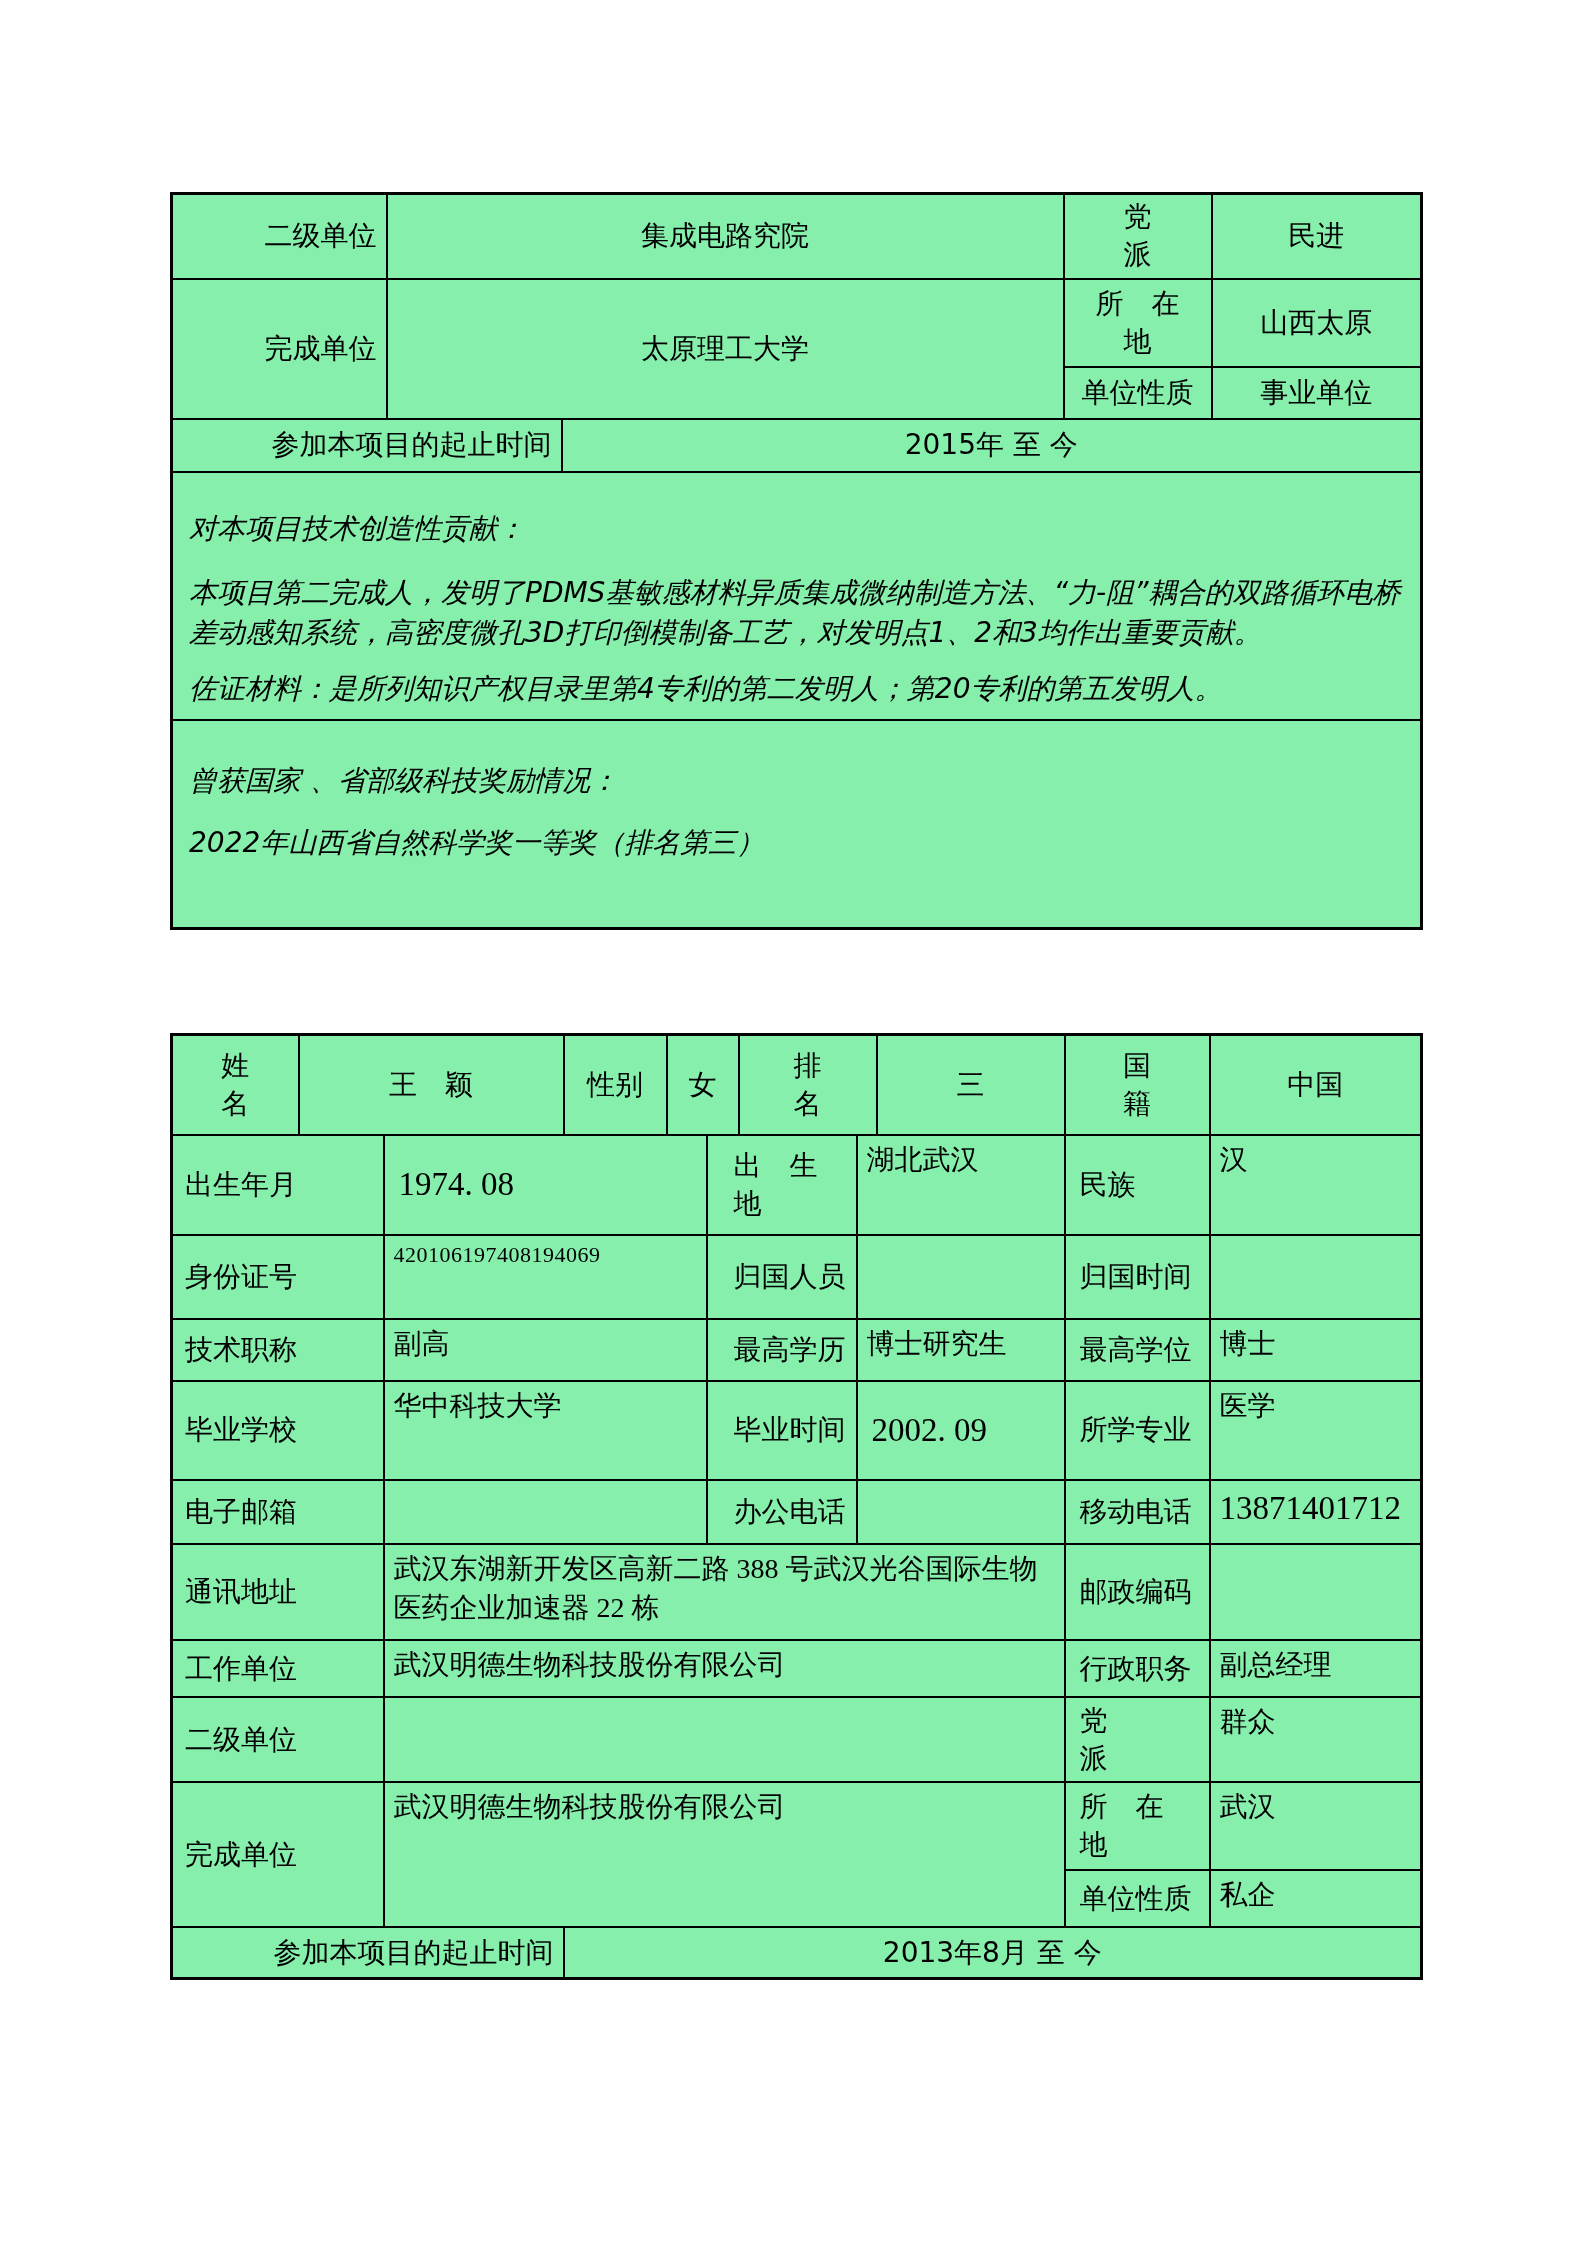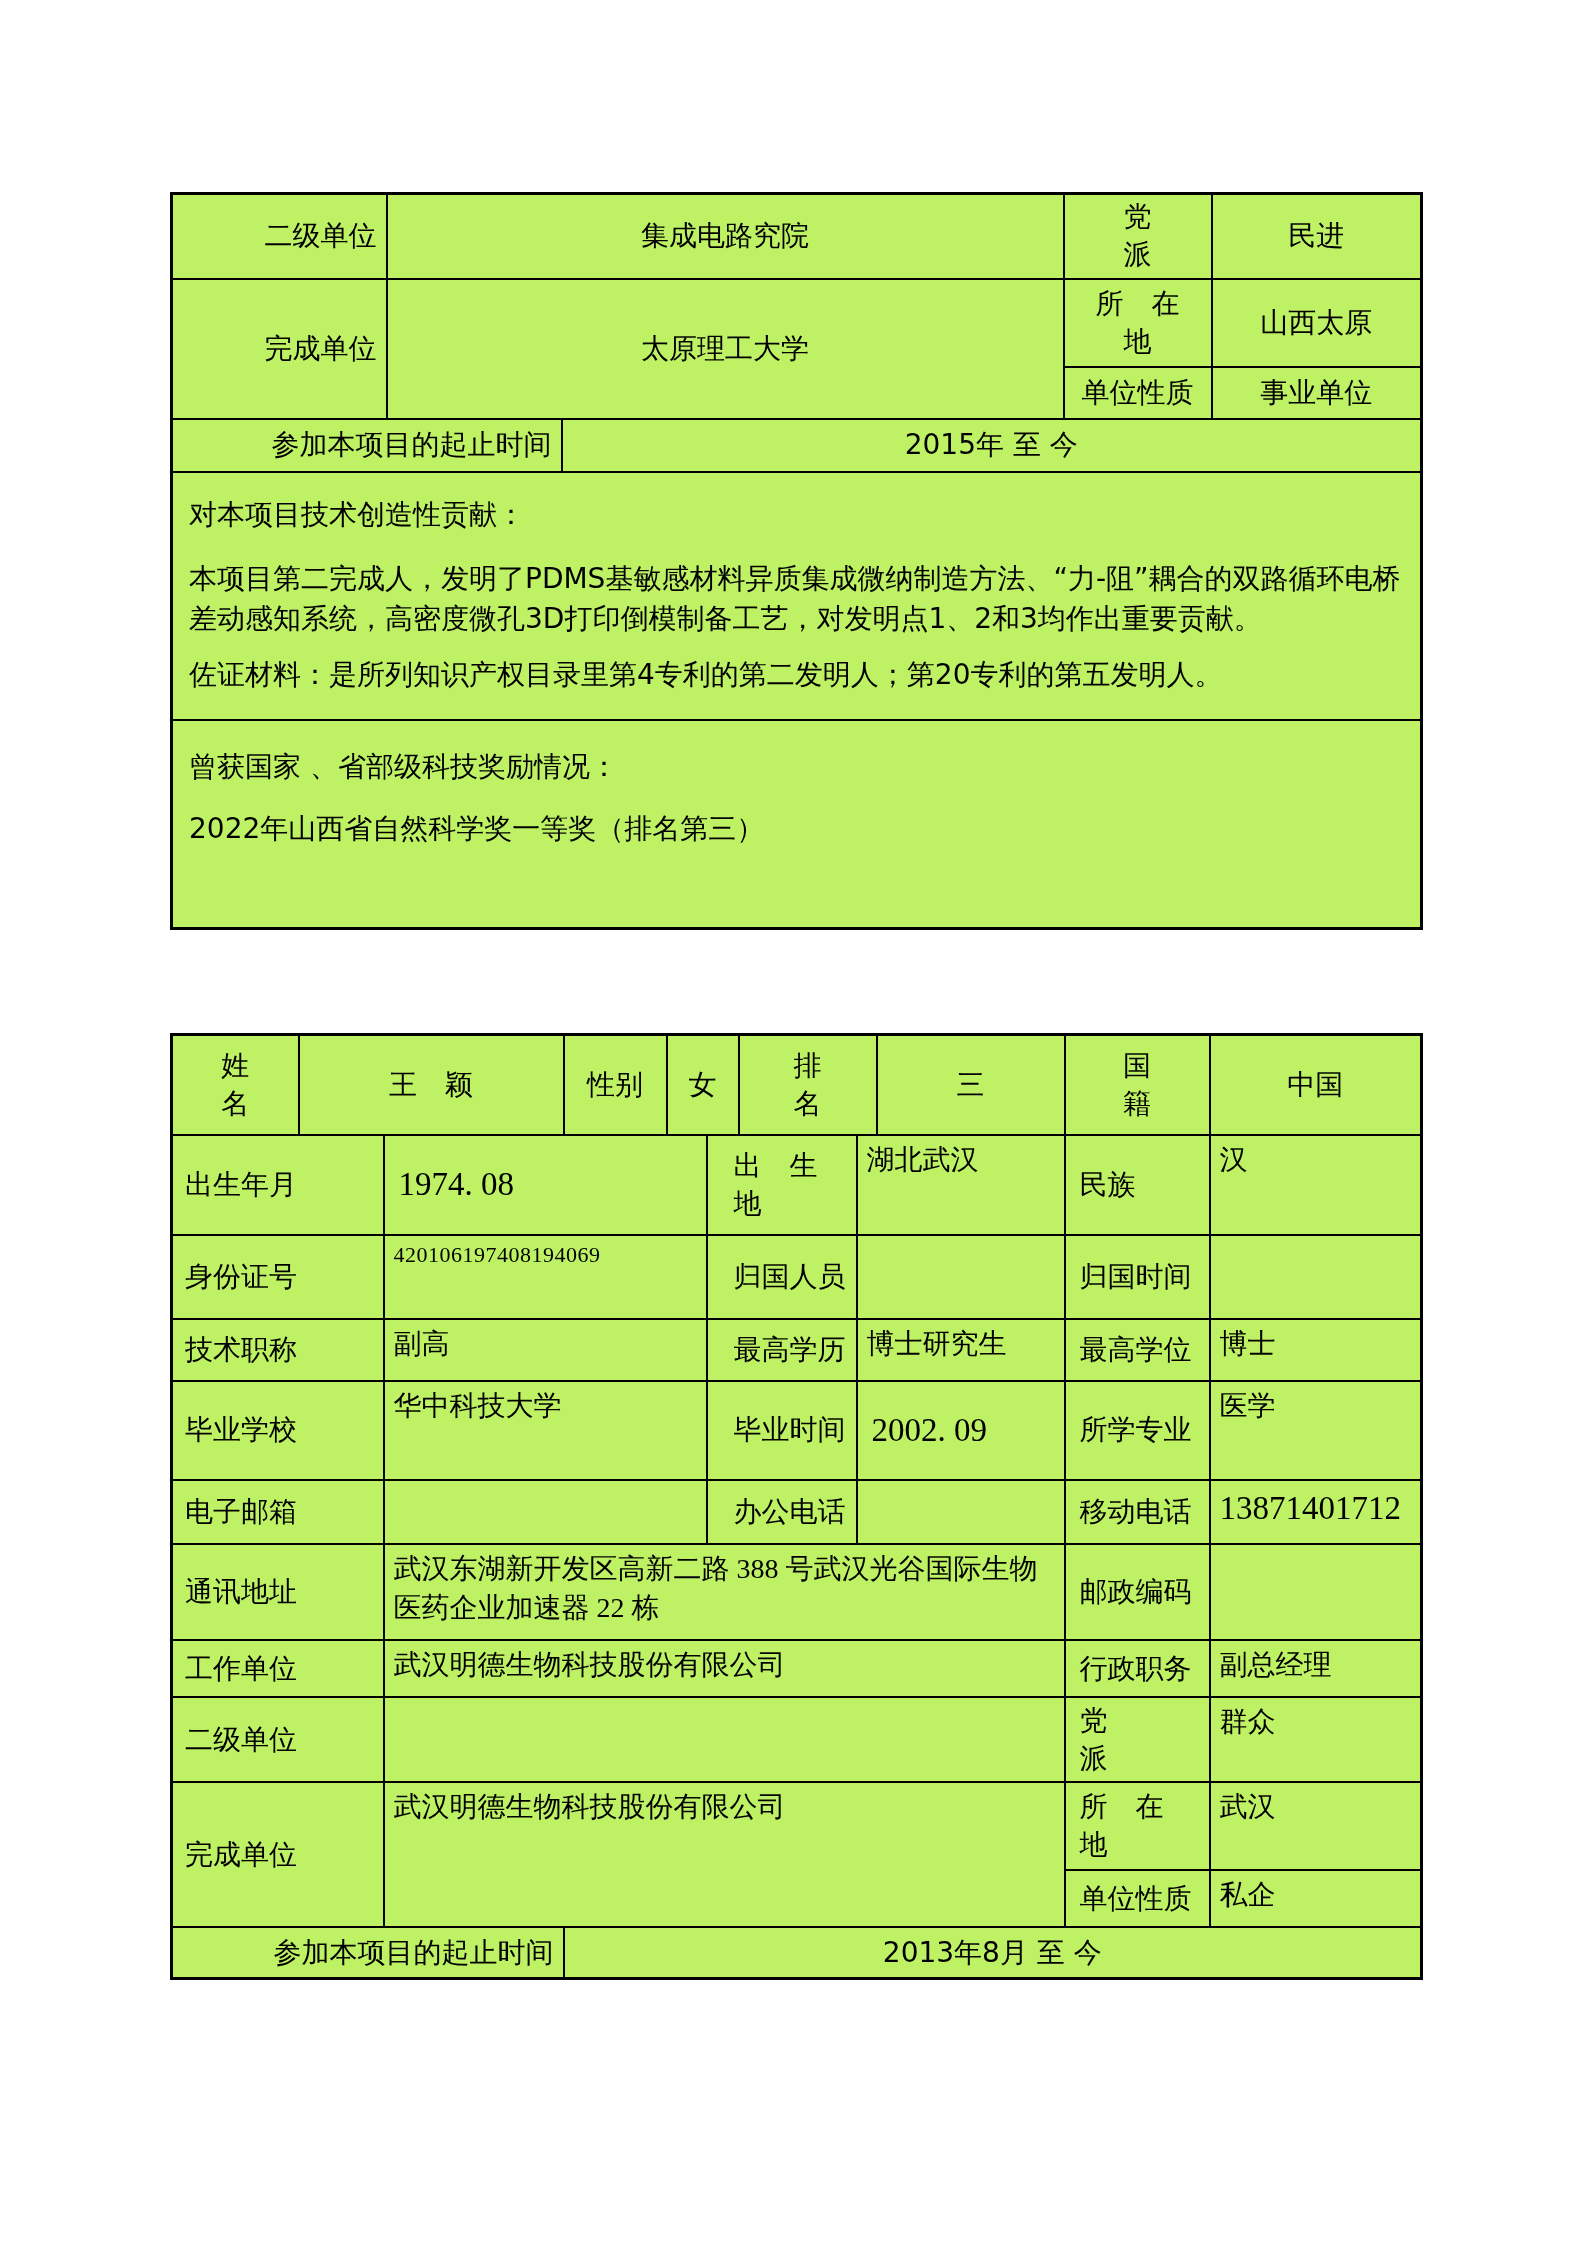--- a/index.html
+++ b/index.html
@@ -3,39 +3,39 @@
 <meta charset="utf-8">
 <style>
   html,body{margin:0;padding:0;}
   body{
     width:1587px;height:2245px;background:#ffffff;position:relative;
     font-family:"DejaVu Sans","Liberation Sans",sans-serif;
     color:#000;font-size:28px;
   }
   table{
     border-collapse:collapse;table-layout:fixed;position:absolute;left:170px;
-    background:#bef264;border:3px solid #000;
+    background:#86efac;border:3px solid #000;
   }
   td{border:2px solid #000;padding:0;overflow:hidden;vertical-align:middle;}
   .sans{font-family:"DejaVu Sans","Liberation Sans",sans-serif;}
   .serif{font-family:"Liberation Serif","DejaVu Serif",serif;}
   .pre{white-space:pre-line;line-height:1.35;}
   
   .lbl-r{text-align:right;padding-right:9px;}
   .lbl-l{text-align:left;padding-left:12px;}
   .lbl-l8{text-align:left;padding-left:26px;}
   .lbl-l14{text-align:left;padding-left:14px;}
   .lbl-c{text-align:center;}
   
   .v-c{text-align:center;}
   .v-tl{vertical-align:top;text-align:left;padding:4px 4px 12px 9px;line-height:1.4;}
   .v-ml{text-align:left;padding-left:14px;}
   .num{font-size:33px;}
   .idnum{font-size:22px;letter-spacing:0.5px;}
-  .block{vertical-align:top;text-align:left;padding:22px 16px 0 16px;line-height:40px;}
+  .block{vertical-align:top;text-align:left;padding:36px 16px 0 16px;line-height:40px;font-style:italic;}
   .block .h{margin:0 0 24px 0;}
   .block .p1{margin:0 0 16px 0;}
   .block .p2{margin:0;}
   .aw .h{margin:4px 0 22px 0;}
 </style>
 </head>
 <body>
 
 <table id="t1" style="top:192px;width:1250px;">
   <colgroup>

